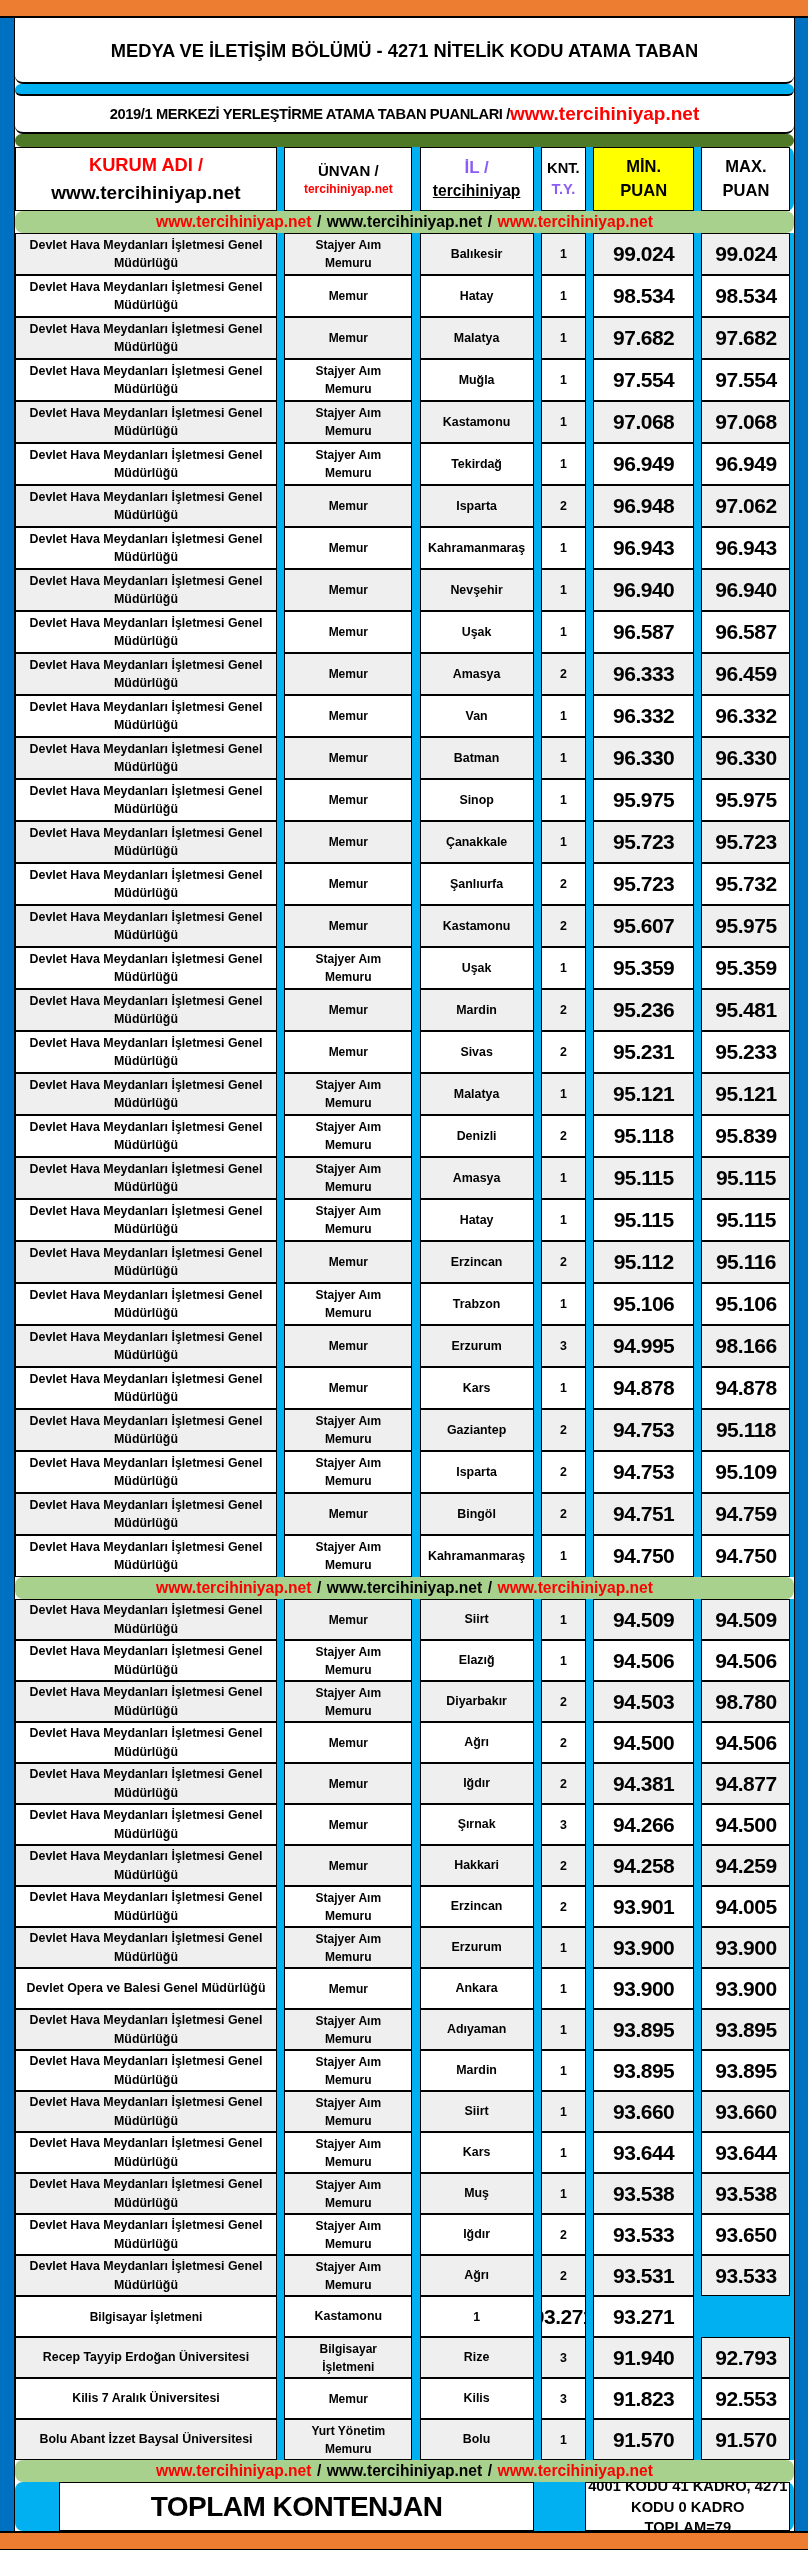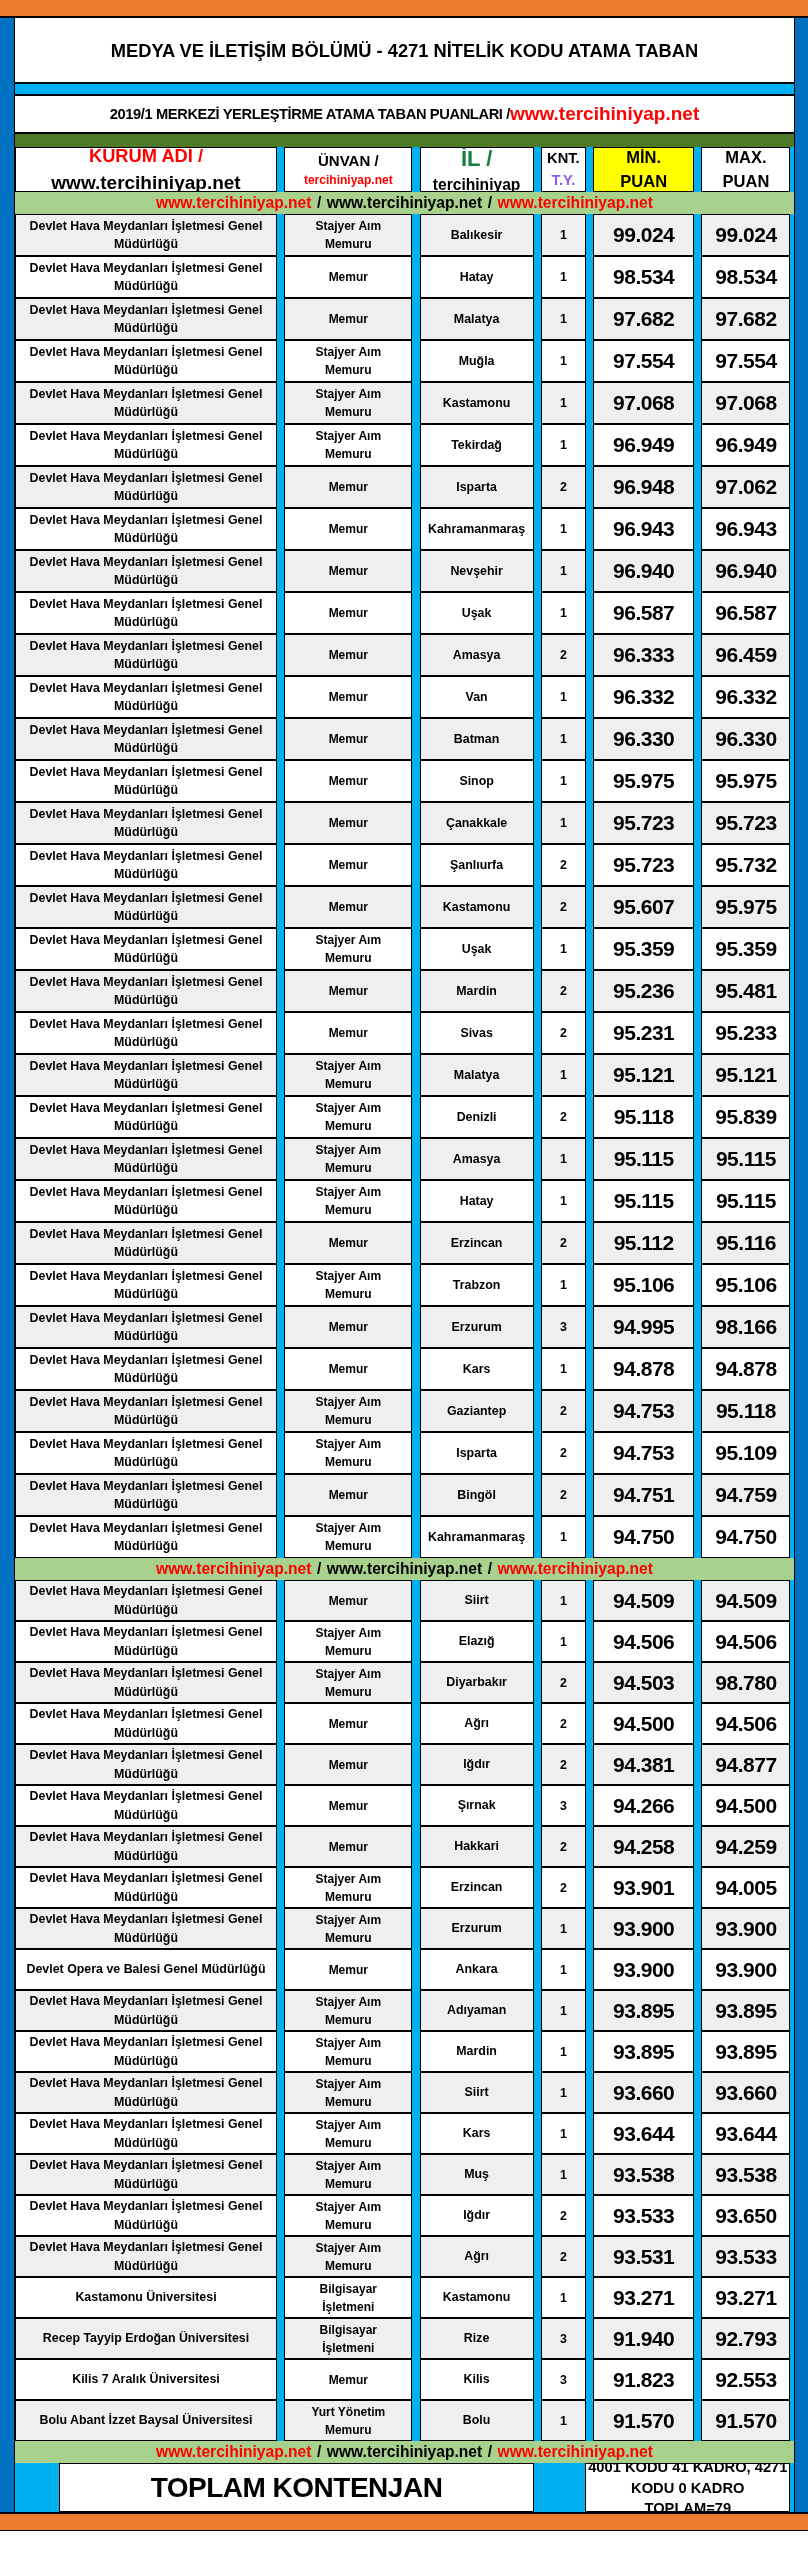--- a/index.html
+++ b/index.html
@@ -3,34 +3,34 @@
 <meta charset="utf-8">
 <style>
   html,body{margin:0;padding:0;background:#fff;}
   body{font-family:"Liberation Sans","DejaVu Sans",sans-serif;font-weight:bold;color:#000;}
   .page{width:809px;box-sizing:border-box;}
   .bar{width:100%;box-sizing:border-box;background:#ED7D31;}
   .bar.top{height:18.3px;border-bottom:2.7px solid #000;}
   .bar.bottom{height:19px;border-top:2.7px solid #000;border-bottom:1.8px solid #000;}
   .frame{border-left:14.7px solid #0070C0;border-right:14.7px solid #0070C0;box-sizing:border-box;}
   .inner{border-left:1.8px solid #000;border-right:1.8px solid #000;box-sizing:border-box;}
-  .band{box-sizing:border-box;width:100%;}
+  .band{box-sizing:border-box;width:100%;border-radius:8px;}
   .title-band{min-height:66px;border-bottom:2.7px solid #000;display:flex;flex-direction:column;justify-content:center;text-align:center;font-size:18.3px;line-height:1.6;background:#fff;padding:1.8px 0;}
   .cyan-band{height:12px;border-bottom:2.7px solid #000;background:#00B0F0;}
   .subtitle-band{height:38px;border-bottom:2.7px solid #000;display:flex;align-items:center;justify-content:center;gap:0;background:#fff;}
   .sub-black{font-size:14.7px;letter-spacing:-0.4px;}
   .sub-red{color:#FF0000;font-size:19px;}
   .green-band{height:13px;background:#4E7A27;}
   .url-band{height:22px;background:#A9D18E;display:flex;align-items:center;justify-content:center;gap:5.5px;font-size:15.6px;}
   .link-red{color:#FF0000;}
   .grid{display:grid;grid-template-columns:262px 128px 114px 45px 101px 89px;gap:7.3px;background:#00B0F0;}
   .grid.footer-grid{grid-template-columns:519px 249px;}
   .cell{box-sizing:border-box;border:1.8px solid #000;background:#fff;display:flex;flex-direction:column;align-items:center;justify-content:center;text-align:center;overflow:hidden;}
-  .header-row .cell{height:45px;line-height:1.45;}
-  .h-l1-red{color:#15803d;font-size:22px;}
+  .header-row .cell{height:64px;line-height:1.45;}
+  .h-l1-red{color:#8b5cf6;font-size:17px;}
   .h-l1-blk{font-size:15px;}
   .h-kurum-l1{color:#FF0000;font-size:18.3px;}
   .h-kurum-l2{font-size:19px;}
   .h-unvan-l2{color:#FF0000;font-size:12px;}
   .h-il-l2{font-size:15.6px;text-decoration:underline;}
   .h-knt{font-size:14.7px;}
   .h-knt-red{color:#8b5cf6;font-size:14.7px;}
   .h-puan{font-size:16.5px;}
   .cell.min-h{background:#FFFF00;}
   .row .cell{height:42px;}
@@ -499,21 +499,20 @@
   </div>
           <div class="grid row stripe">
     <div class="cell c-kurum">Devlet Hava Meydanları İşletmesi Genel Müdürlüğü</div>
     <div class="cell c-unvan">Stajyer Aım Memuru</div>
     <div class="cell c-il">Ağrı</div>
     <div class="cell c-knt">2</div>
     <div class="cell c-min">93.531</div>
     <div class="cell c-max">93.533</div>
   </div>
           <div class="grid row">
-    <div class="cell c-kurum">Kastamonu Üniversitesi</div>
     <div class="cell c-unvan">Bilgisayar İşletmeni</div>
     <div class="cell c-il">Kastamonu</div>
     <div class="cell c-knt">1</div>
     <div class="cell c-min">93.271</div>
     <div class="cell c-max">93.271</div>
   </div>
           <div class="grid row stripe">
     <div class="cell c-kurum">Recep Tayyip Erdoğan Üniversitesi</div>
     <div class="cell c-unvan">Bilgisayar İşletmeni</div>
     <div class="cell c-il">Rize</div>

